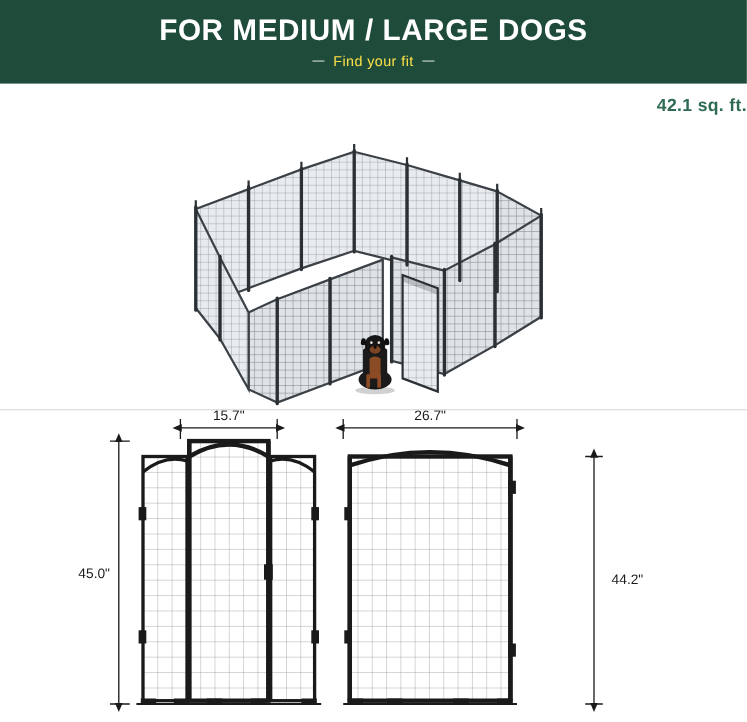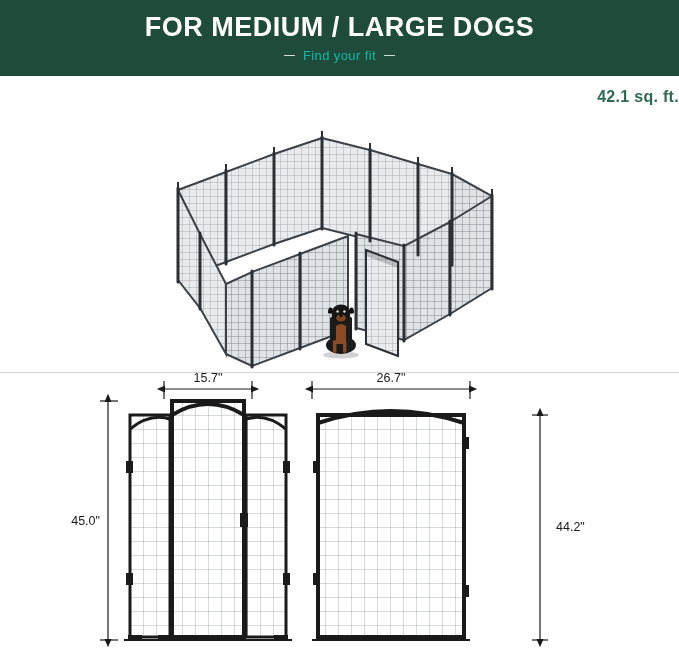--- a/index.html
+++ b/index.html
@@ -38,21 +38,21 @@
     text-align: center;
     white-space: nowrap;
   }
   .banner-sub-row {
     display: flex;
     align-items: center;
     gap: 8px;
     margin-top: 6px;
   }
   .banner-sub {
-    color: #14b8a6;
+    color: #fde047;
     font-size: 13px;
     letter-spacing: 0.4px;
   }
   .dash {
     display: inline-block;
     width: 11px;
     height: 1px;
     background: #cfdcd3;
   }
 

